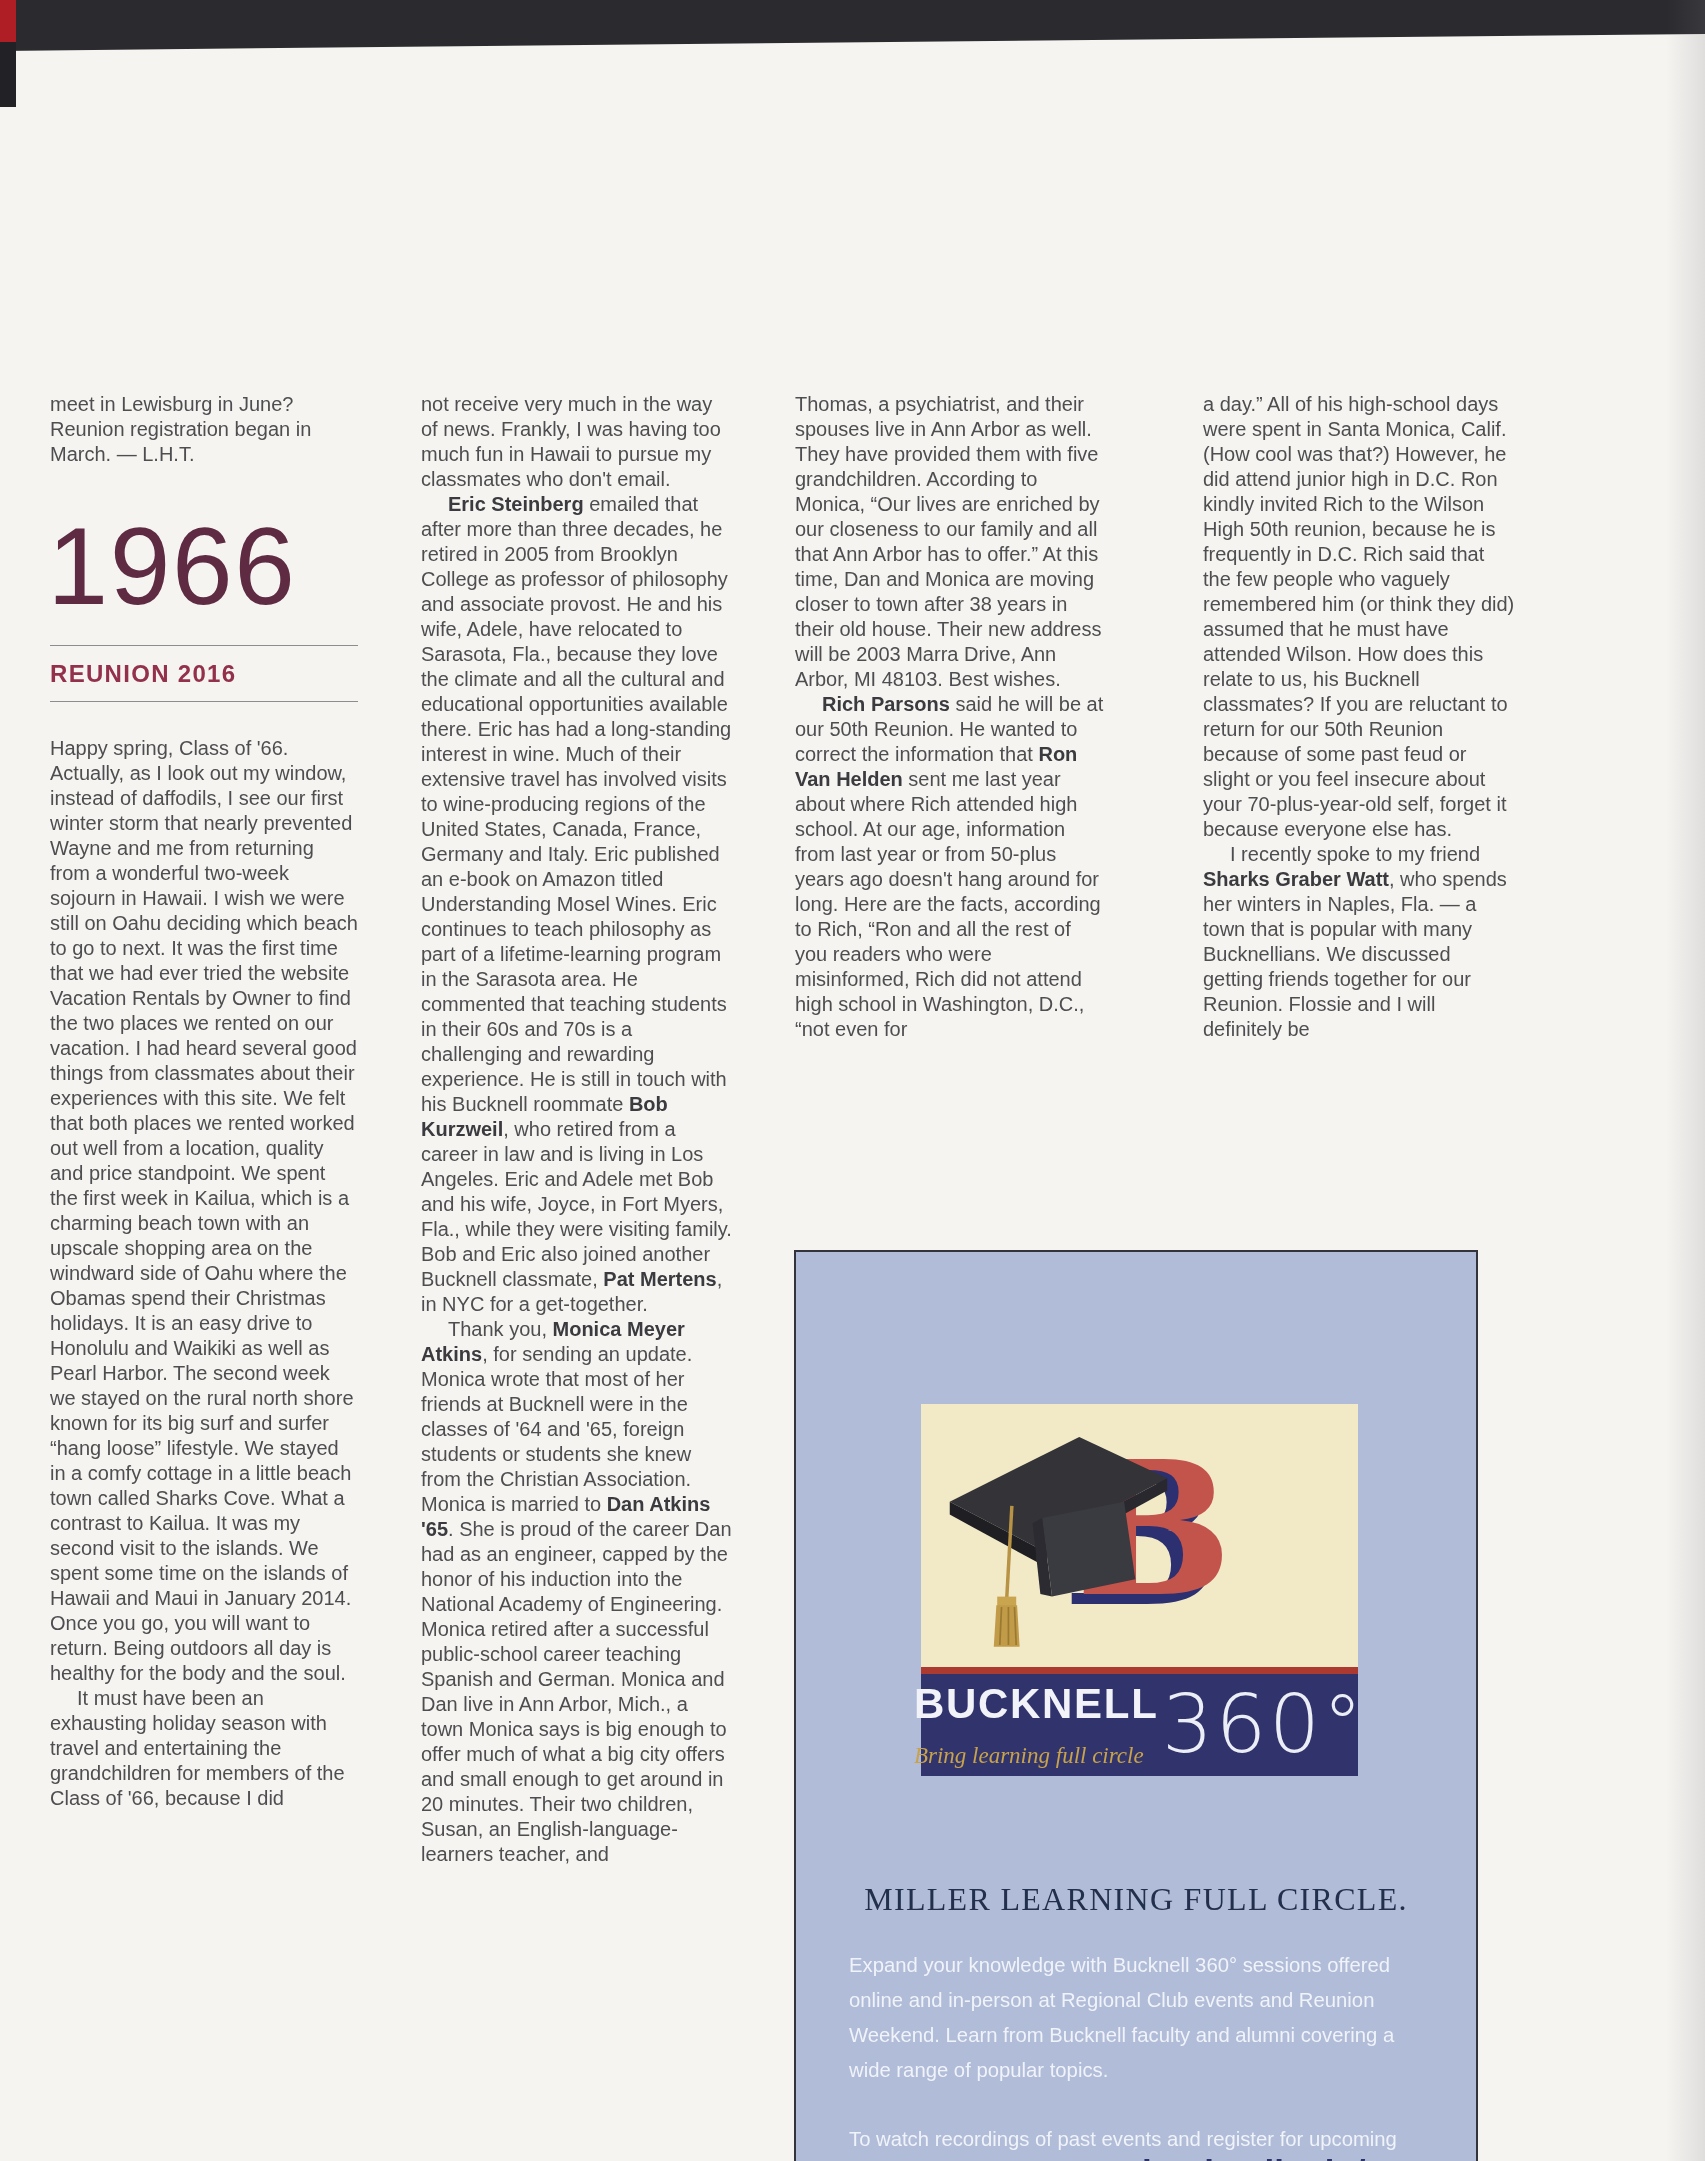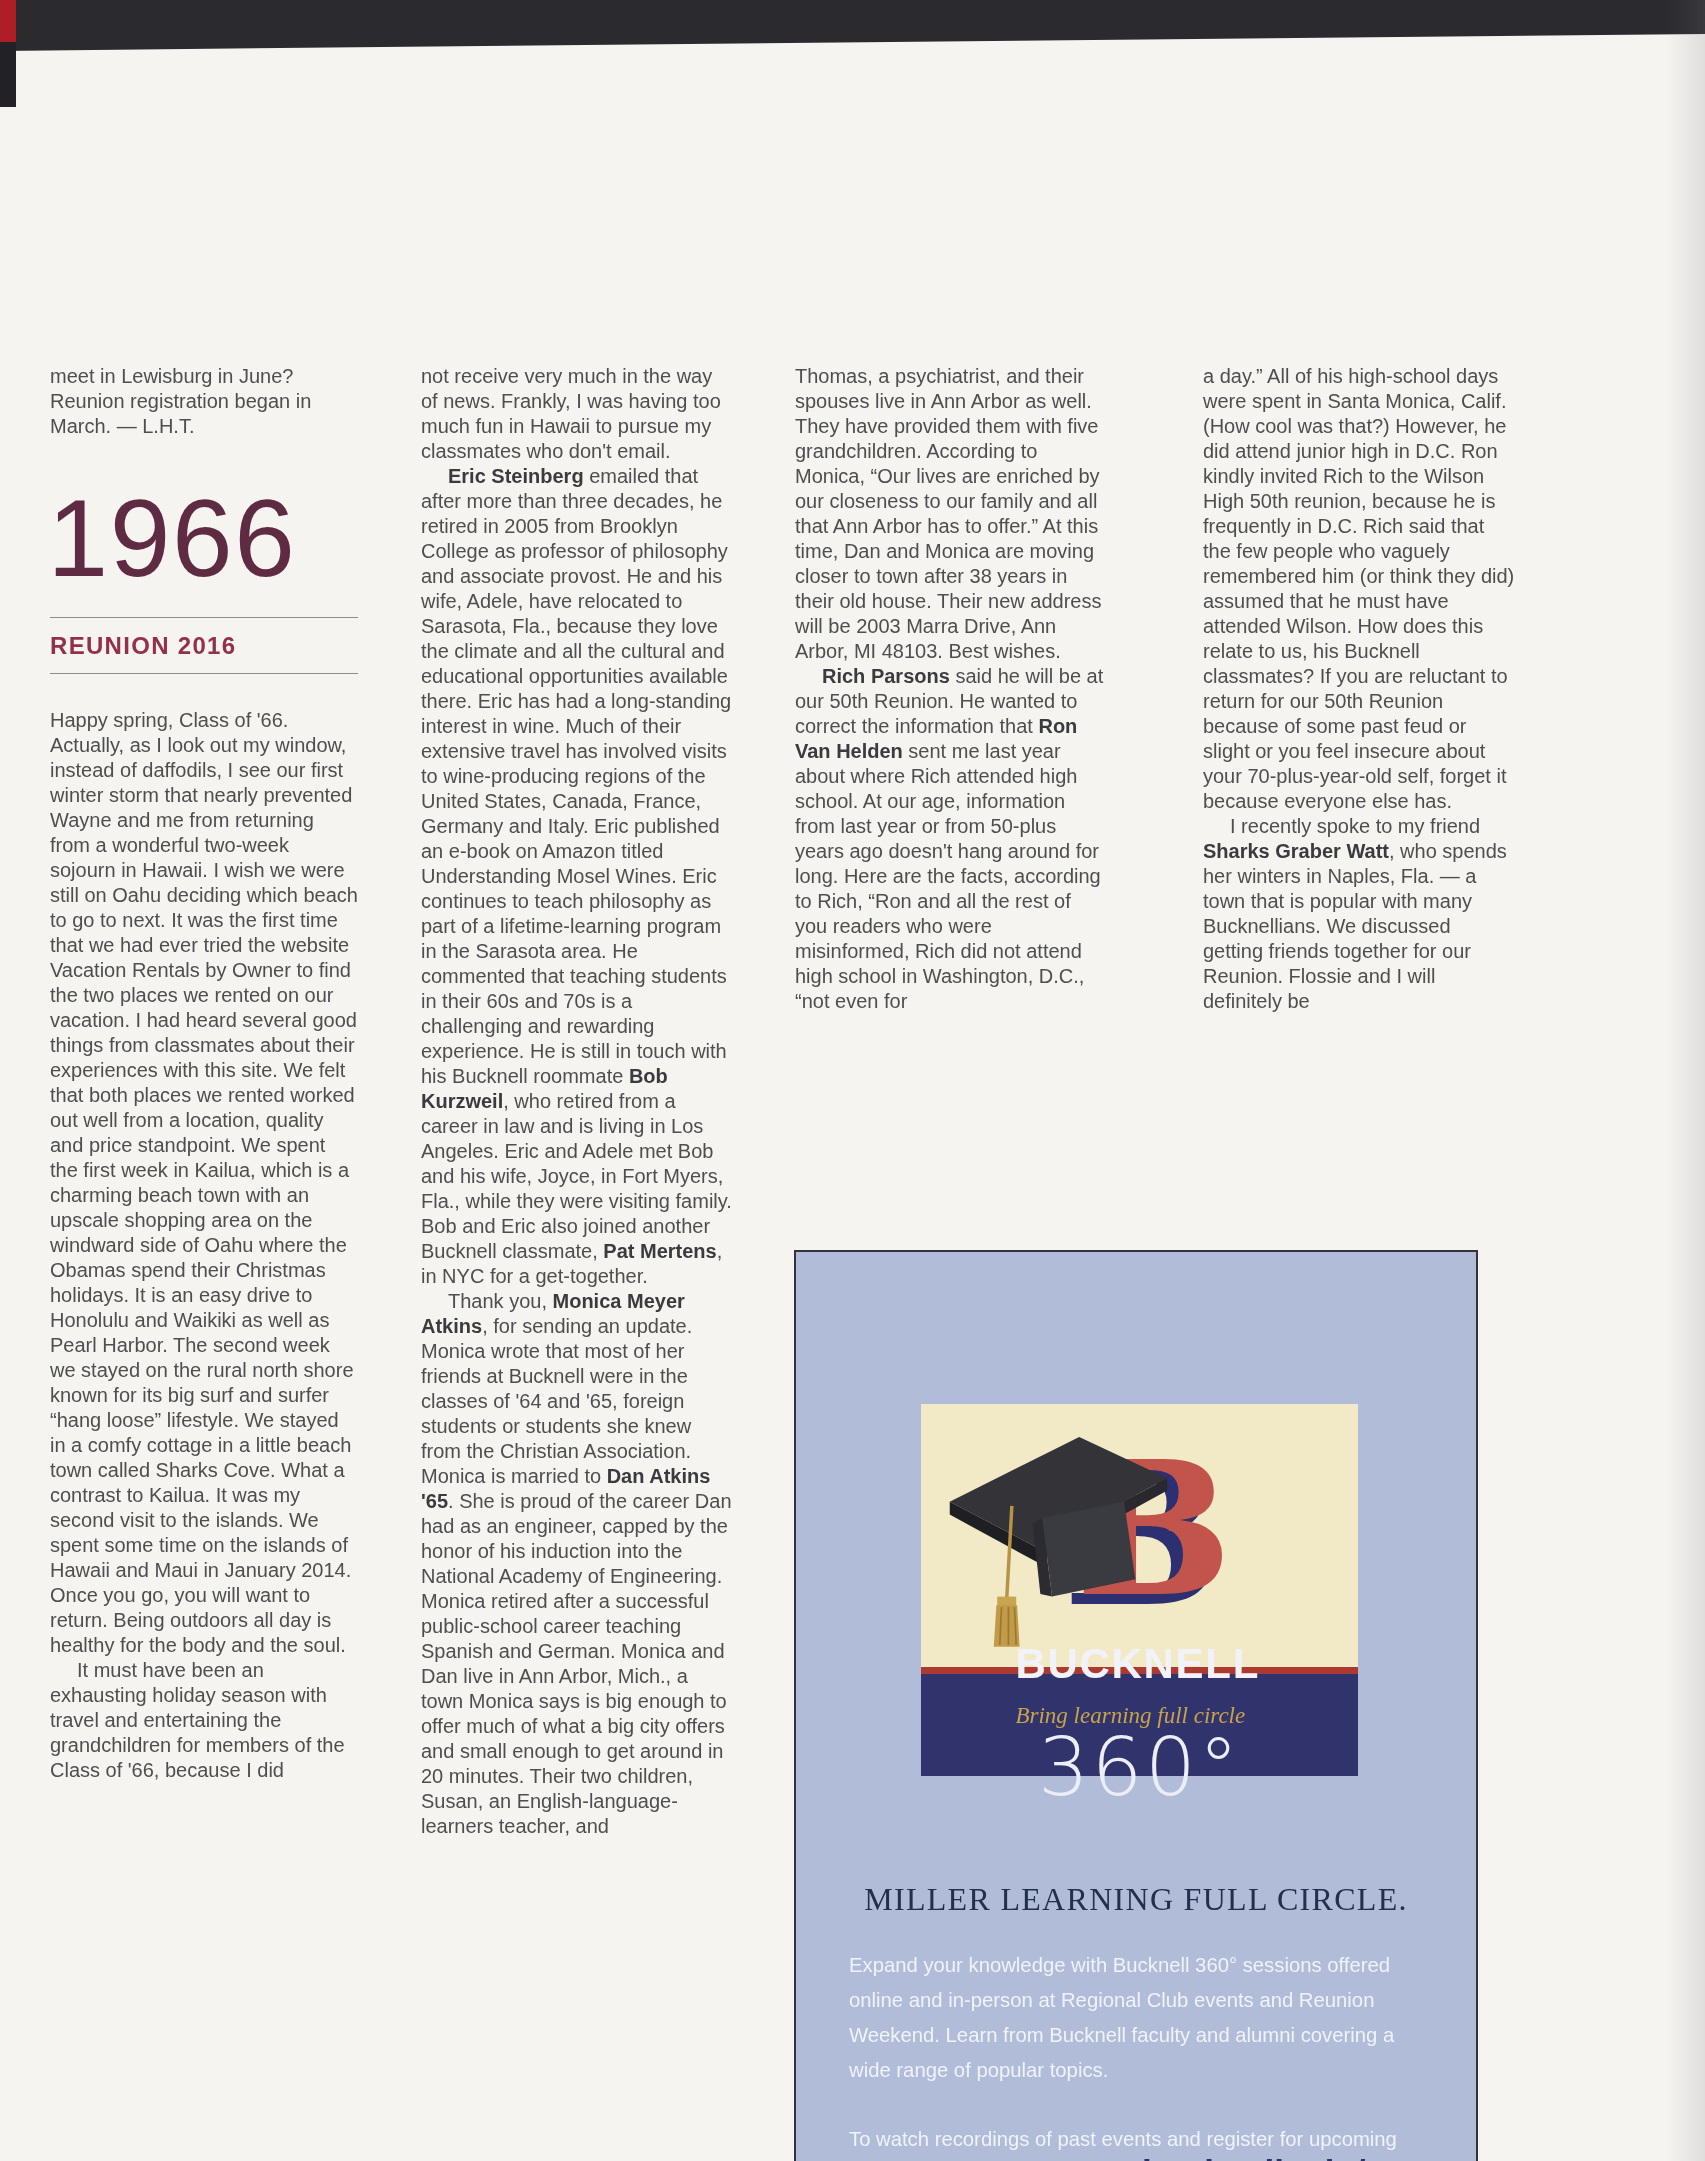--- a/index.html
+++ b/index.html
@@ -12,21 +12,21 @@
   }
   
   .scan-top{position:absolute;left:0;top:0;width:1705px;height:53px;background:#2b2a2e;
     clip-path:polygon(0 0,100% 0,100% 64%,0 96%);}
   .scan-corner-red{position:absolute;left:0;top:0;width:15.6px;height:42px;background:#b01e25;}
   .scan-corner-black{position:absolute;left:0;top:42px;width:15.6px;height:65px;background:#222126;}
   .scan-right-shade{position:absolute;right:0;top:0;width:39px;height:100%;
     background:linear-gradient(to right, rgba(0,0,0,0), rgba(120,120,125,0.18));}
 
   
-  .col{position:absolute;top:364px;width:313px;font-size:20px;line-height:25px;color:#4e4e51;}
+  .col{position:absolute;top:392px;width:313px;font-size:20px;line-height:25px;color:#4e4e51;}
   .col1{left:50px;width:308px;}
   .col2{left:421px;}
   .col3{left:795px;}
   .col4{left:1167px;margin-left:36px;}
   .para{margin:0;}
   .para.indent{text-indent:27px;}
   .rich-b{font-weight:bold;color:#3b3b3f;}
   .rich-i{}
 
   
@@ -40,21 +40,21 @@
   .col1-body{margin-top:34px;}
 
   
   .ad{position:absolute;left:794px;top:1250px;width:684px;height:1027px;
     background:#b1bcd8;border:2.2px solid #33333b;box-sizing:border-box;}
   .ad-cream{position:absolute;left:125px;top:152px;width:437px;height:263px;background:#f2e9c7;}
   .ad-b{position:absolute;left:154px;top:32px;font-family:"DejaVu Serif", serif;font-weight:bold;
     font-size:186px;line-height:186px;color:#c3544b;text-shadow:-12px 9.5px 0 #2c3070;}
   .ad-cap{position:absolute;left:7.8px;top:6px;width:259px;height:242px;}
   .ad-banner{position:absolute;left:125px;top:415px;width:437px;height:109px;background:#31336d;
-    border-top:7px solid #ad3a31;box-sizing:border-box;display:flex;align-items:center;justify-content:center;flex-direction:column;}
+    border-top:7px solid #ad3a31;box-sizing:border-box;display:flex;align-items:center;justify-content:center;}
   .ad-banner-left{text-align:left;margin-right:3.5px;}
   .ad-brand{font-size:42px;font-weight:bold;color:#f2f3f8;letter-spacing:1.7px;line-height:42px;}
   .ad-tagline{font-family:"Liberation Serif", serif;font-style:italic;font-size:23px;line-height:25px;
     color:#c8a34b;margin-top:18px;}
   .ad-360{font-family:"DejaVu Sans", sans-serif;font-weight:200;font-size:80px;line-height:80px;
     color:#eceef6;letter-spacing:2.6px;}
   .ad-headline{position:absolute;left:30px;right:30px;top:629px;text-align:center;
     font-family:"Liberation Serif", serif;font-size:32px;letter-spacing:1.3px;color:#23304d;}
   .ad-body{position:absolute;left:53px;right:45px;top:696px;font-size:20.3px;line-height:35px;
     color:rgba(245,247,252,0.92);}

